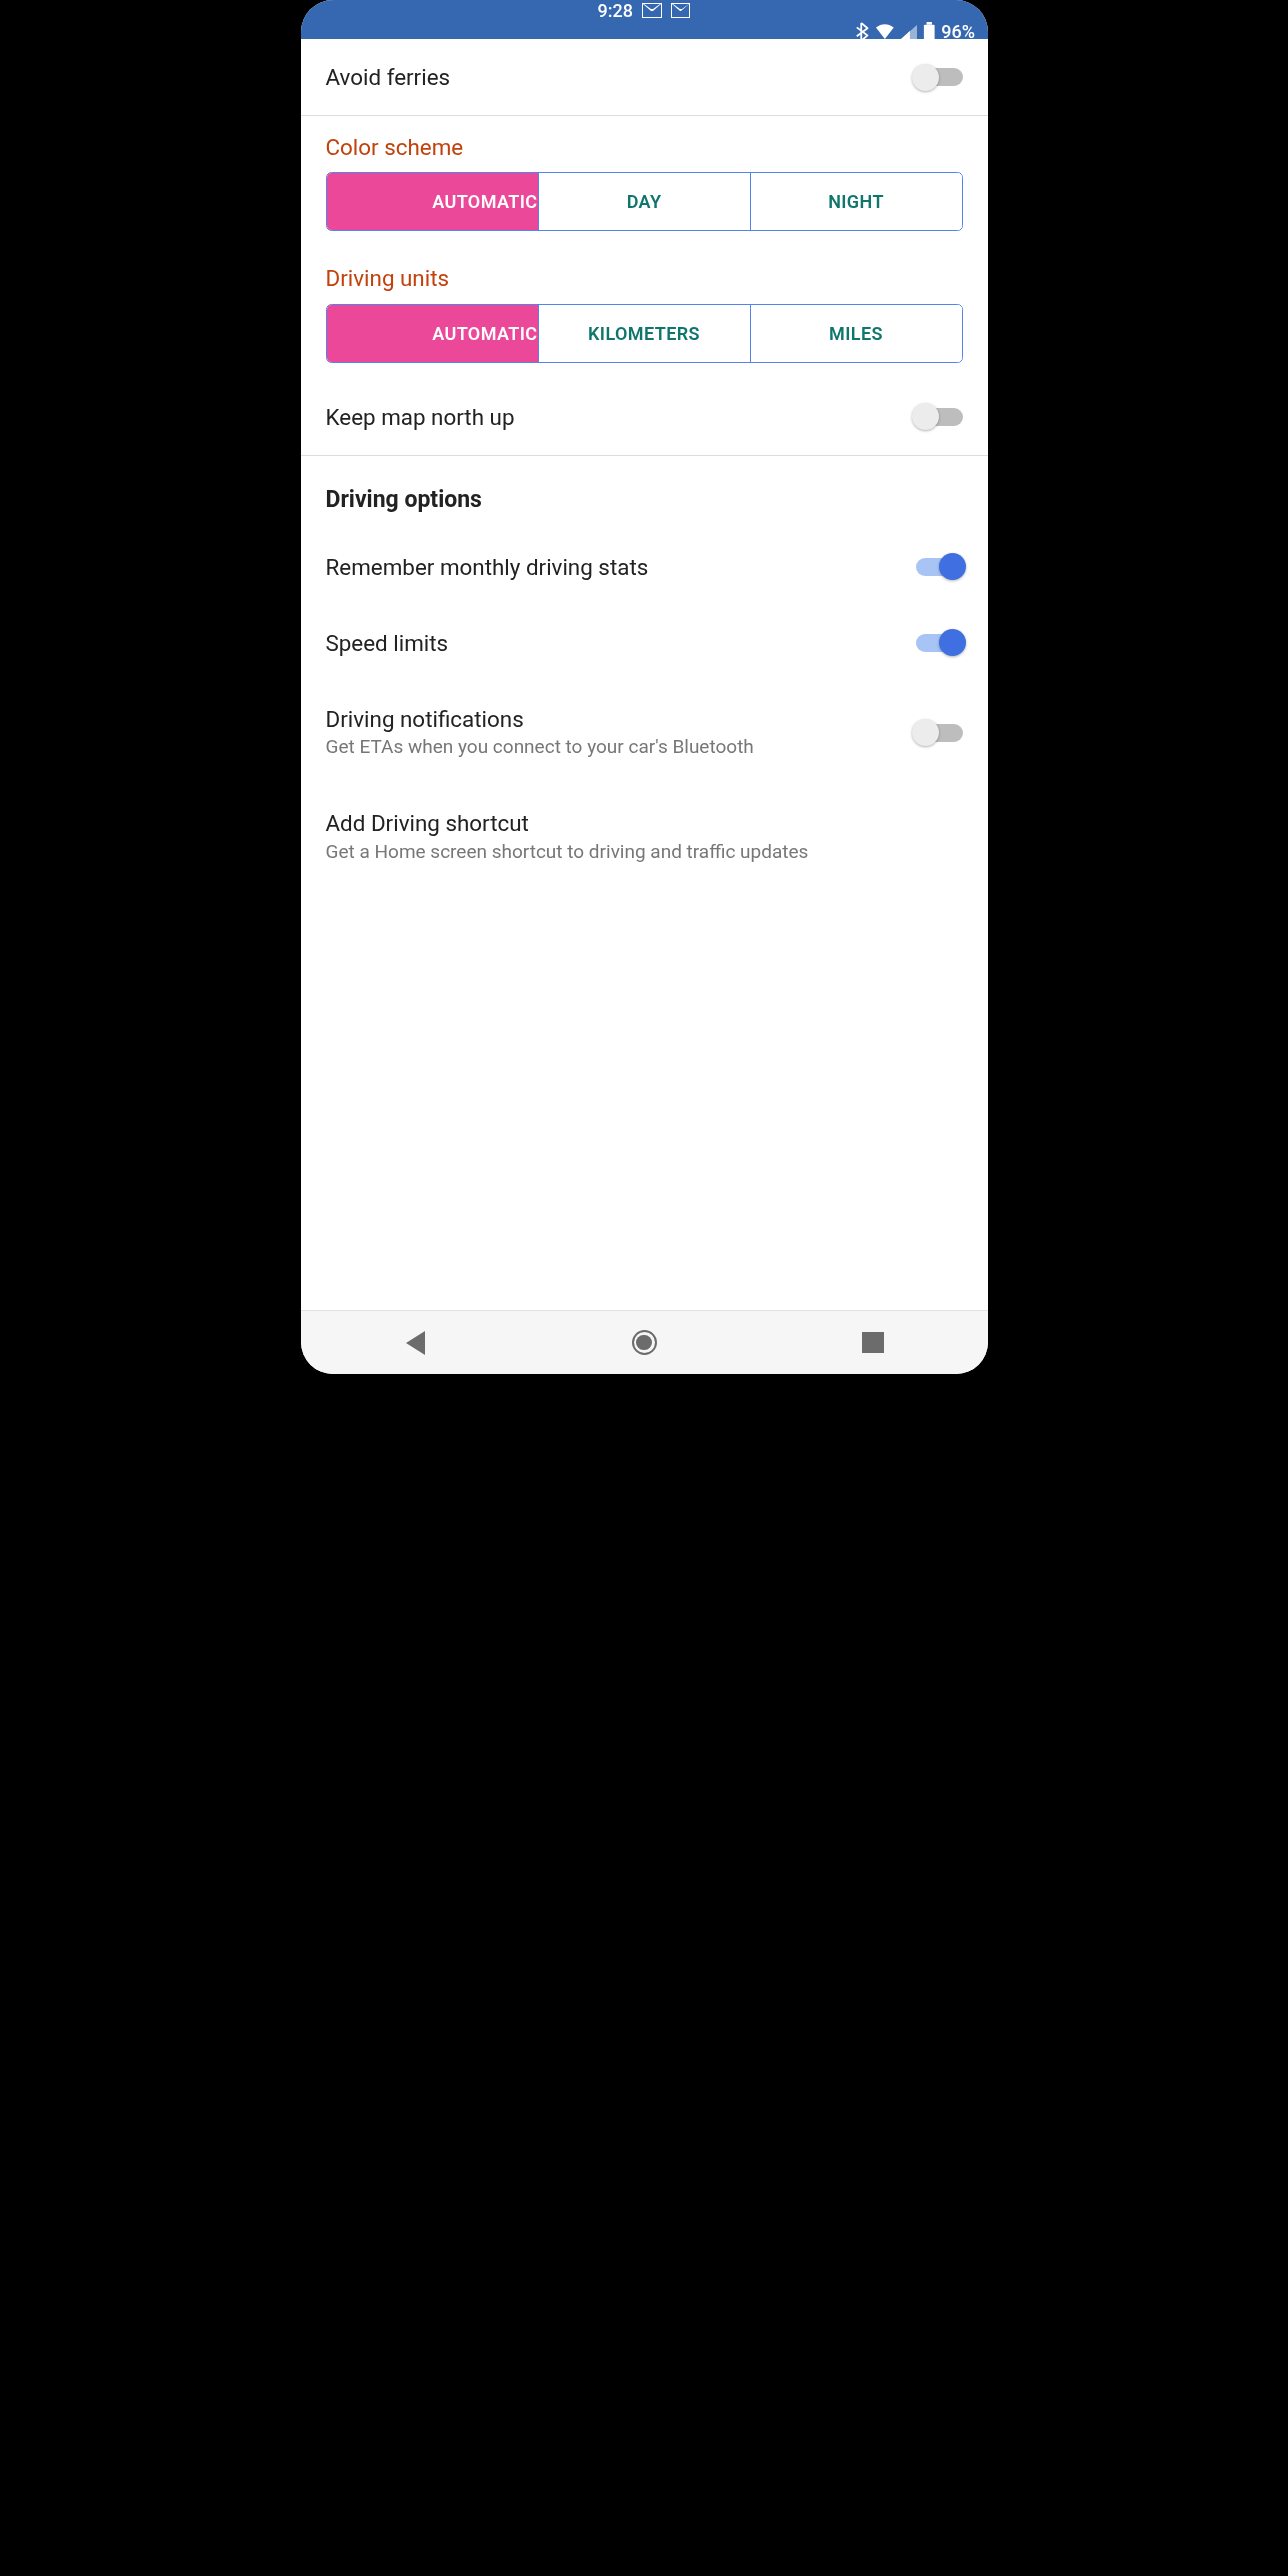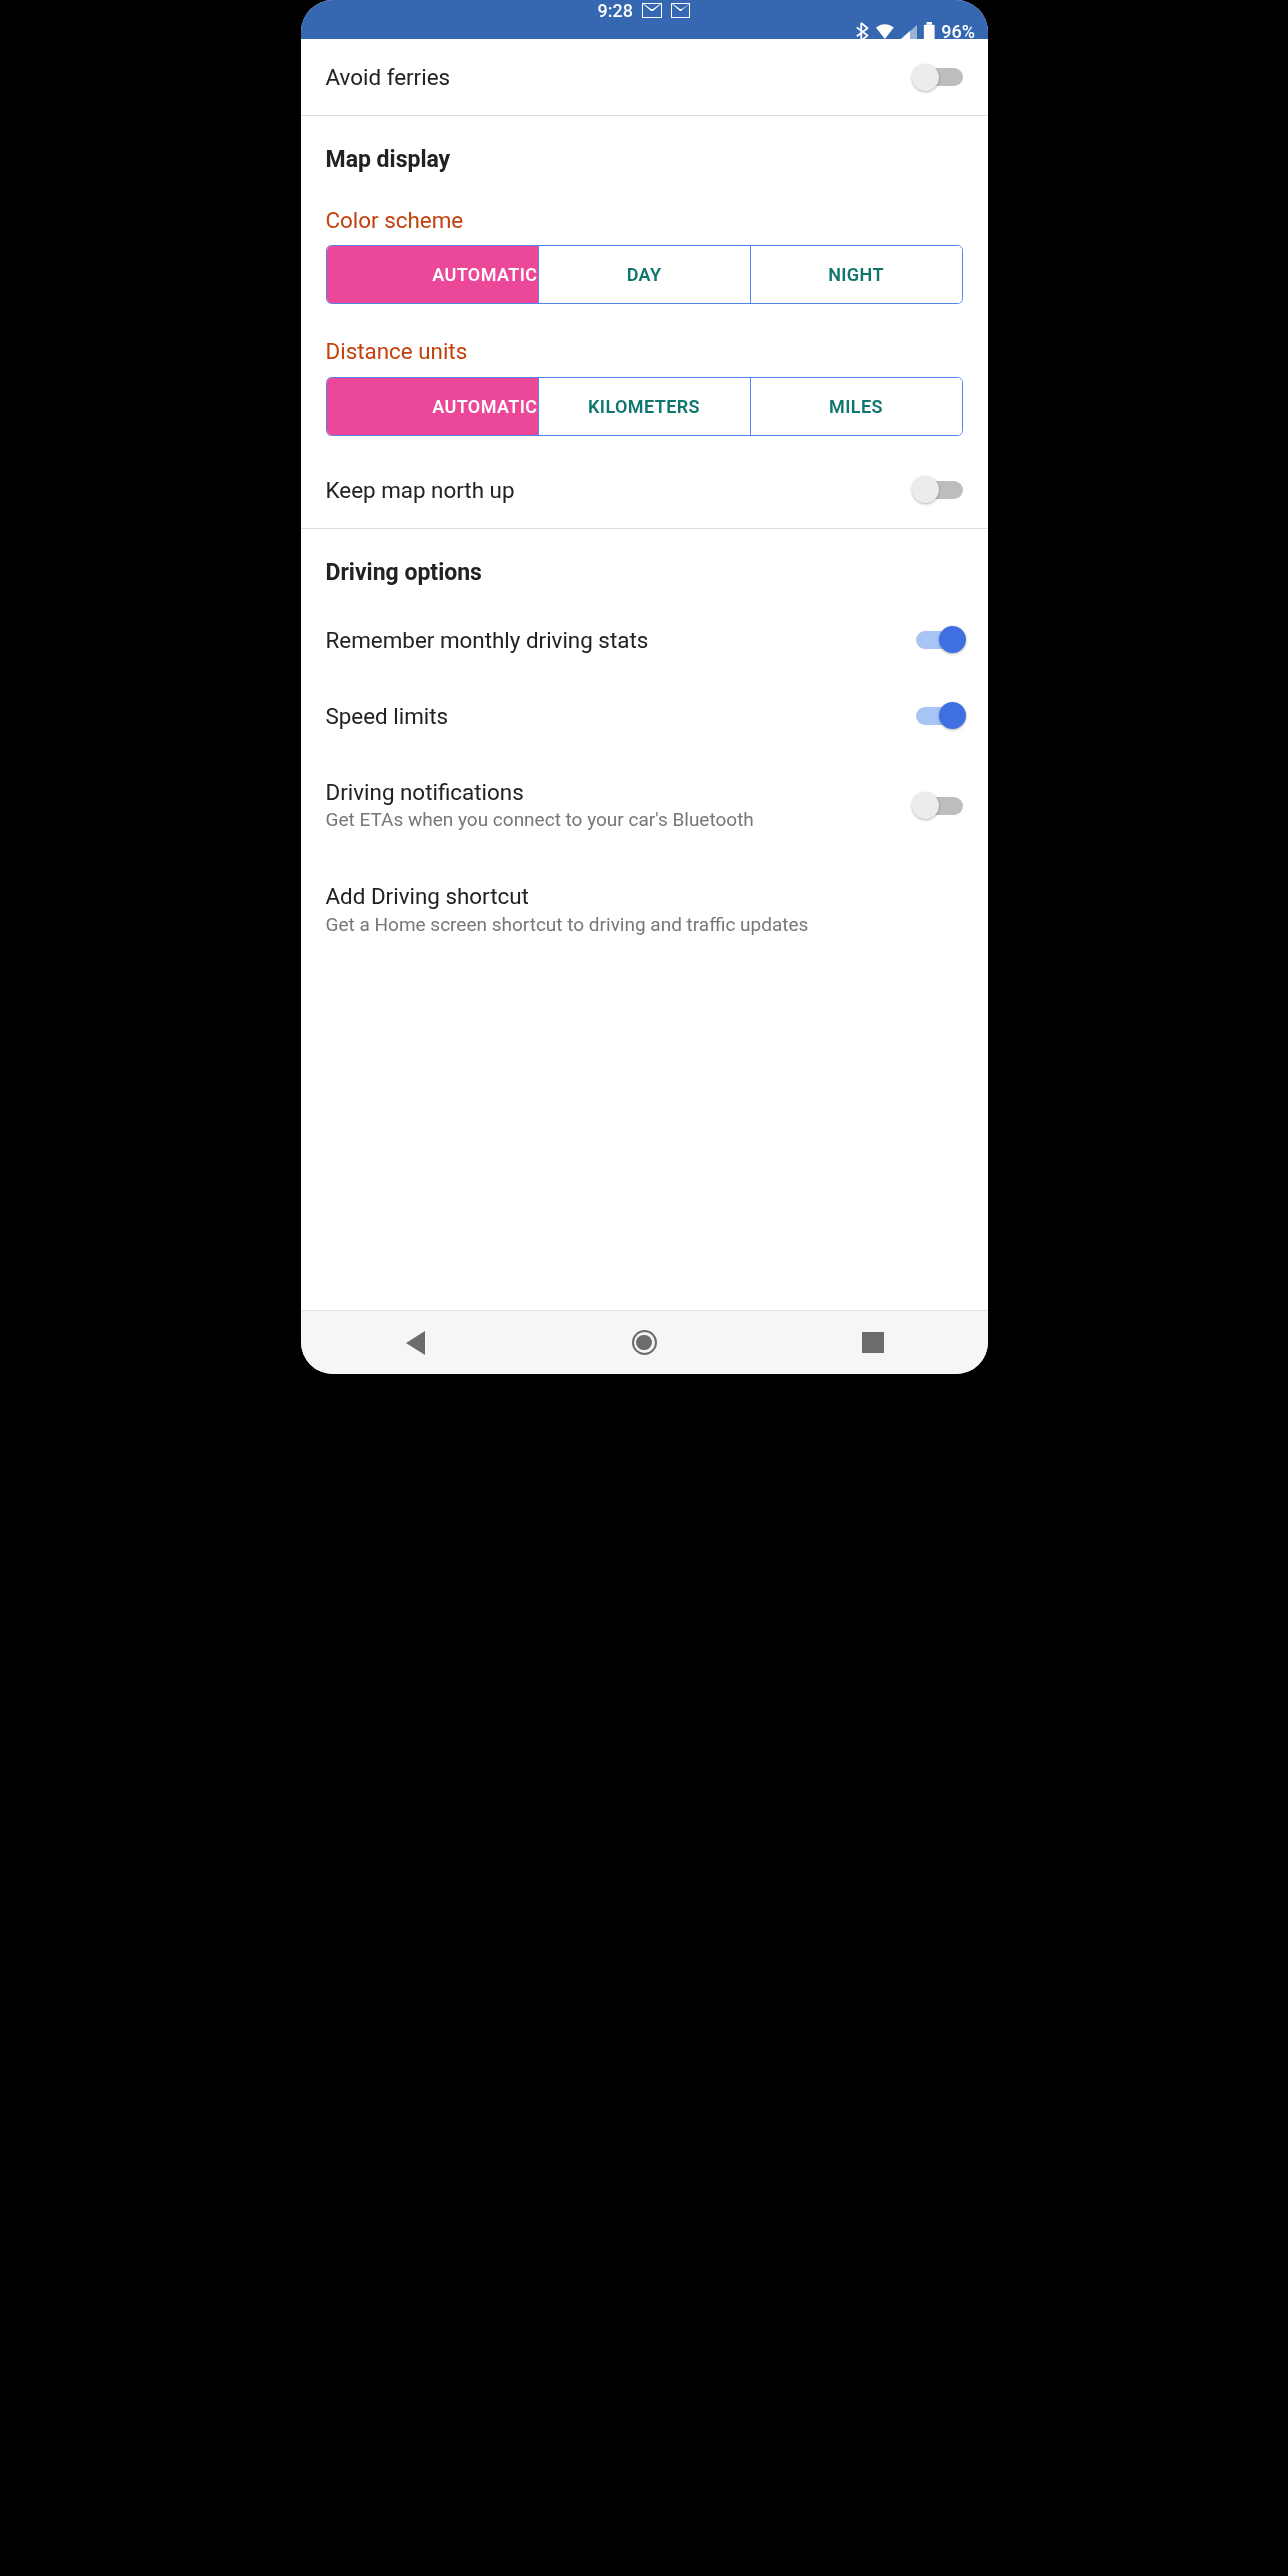--- a/index.html
+++ b/index.html
@@ -175,30 +175,29 @@
       <div class="textcol">
           <div class="title">Avoid ferries</div>
         </div>
       <div class="switch">
           <div class="track"></div>
           <div class="thumb"></div>
         </div>
     </div>
     <div class="divider"></div>
 
-    <div class="section-header">Map display</div>
 
     <div class="field-label">Color scheme</div>
     <div class="segmented">
       <div class="seg active">AUTOMATIC</div>
       <div class="seg">DAY</div>
       <div class="seg">NIGHT</div>
     </div>
 
-    <div class="field-label">Distance units</div>
+    <div class="field-label">Driving units</div>
     <div class="segmented">
       <div class="seg active">AUTOMATIC</div>
       <div class="seg">KILOMETERS</div>
       <div class="seg">MILES</div>
     </div>
 
     <div class="row">
       <div class="textcol">
           <div class="title">Keep map north up</div>
         </div>

